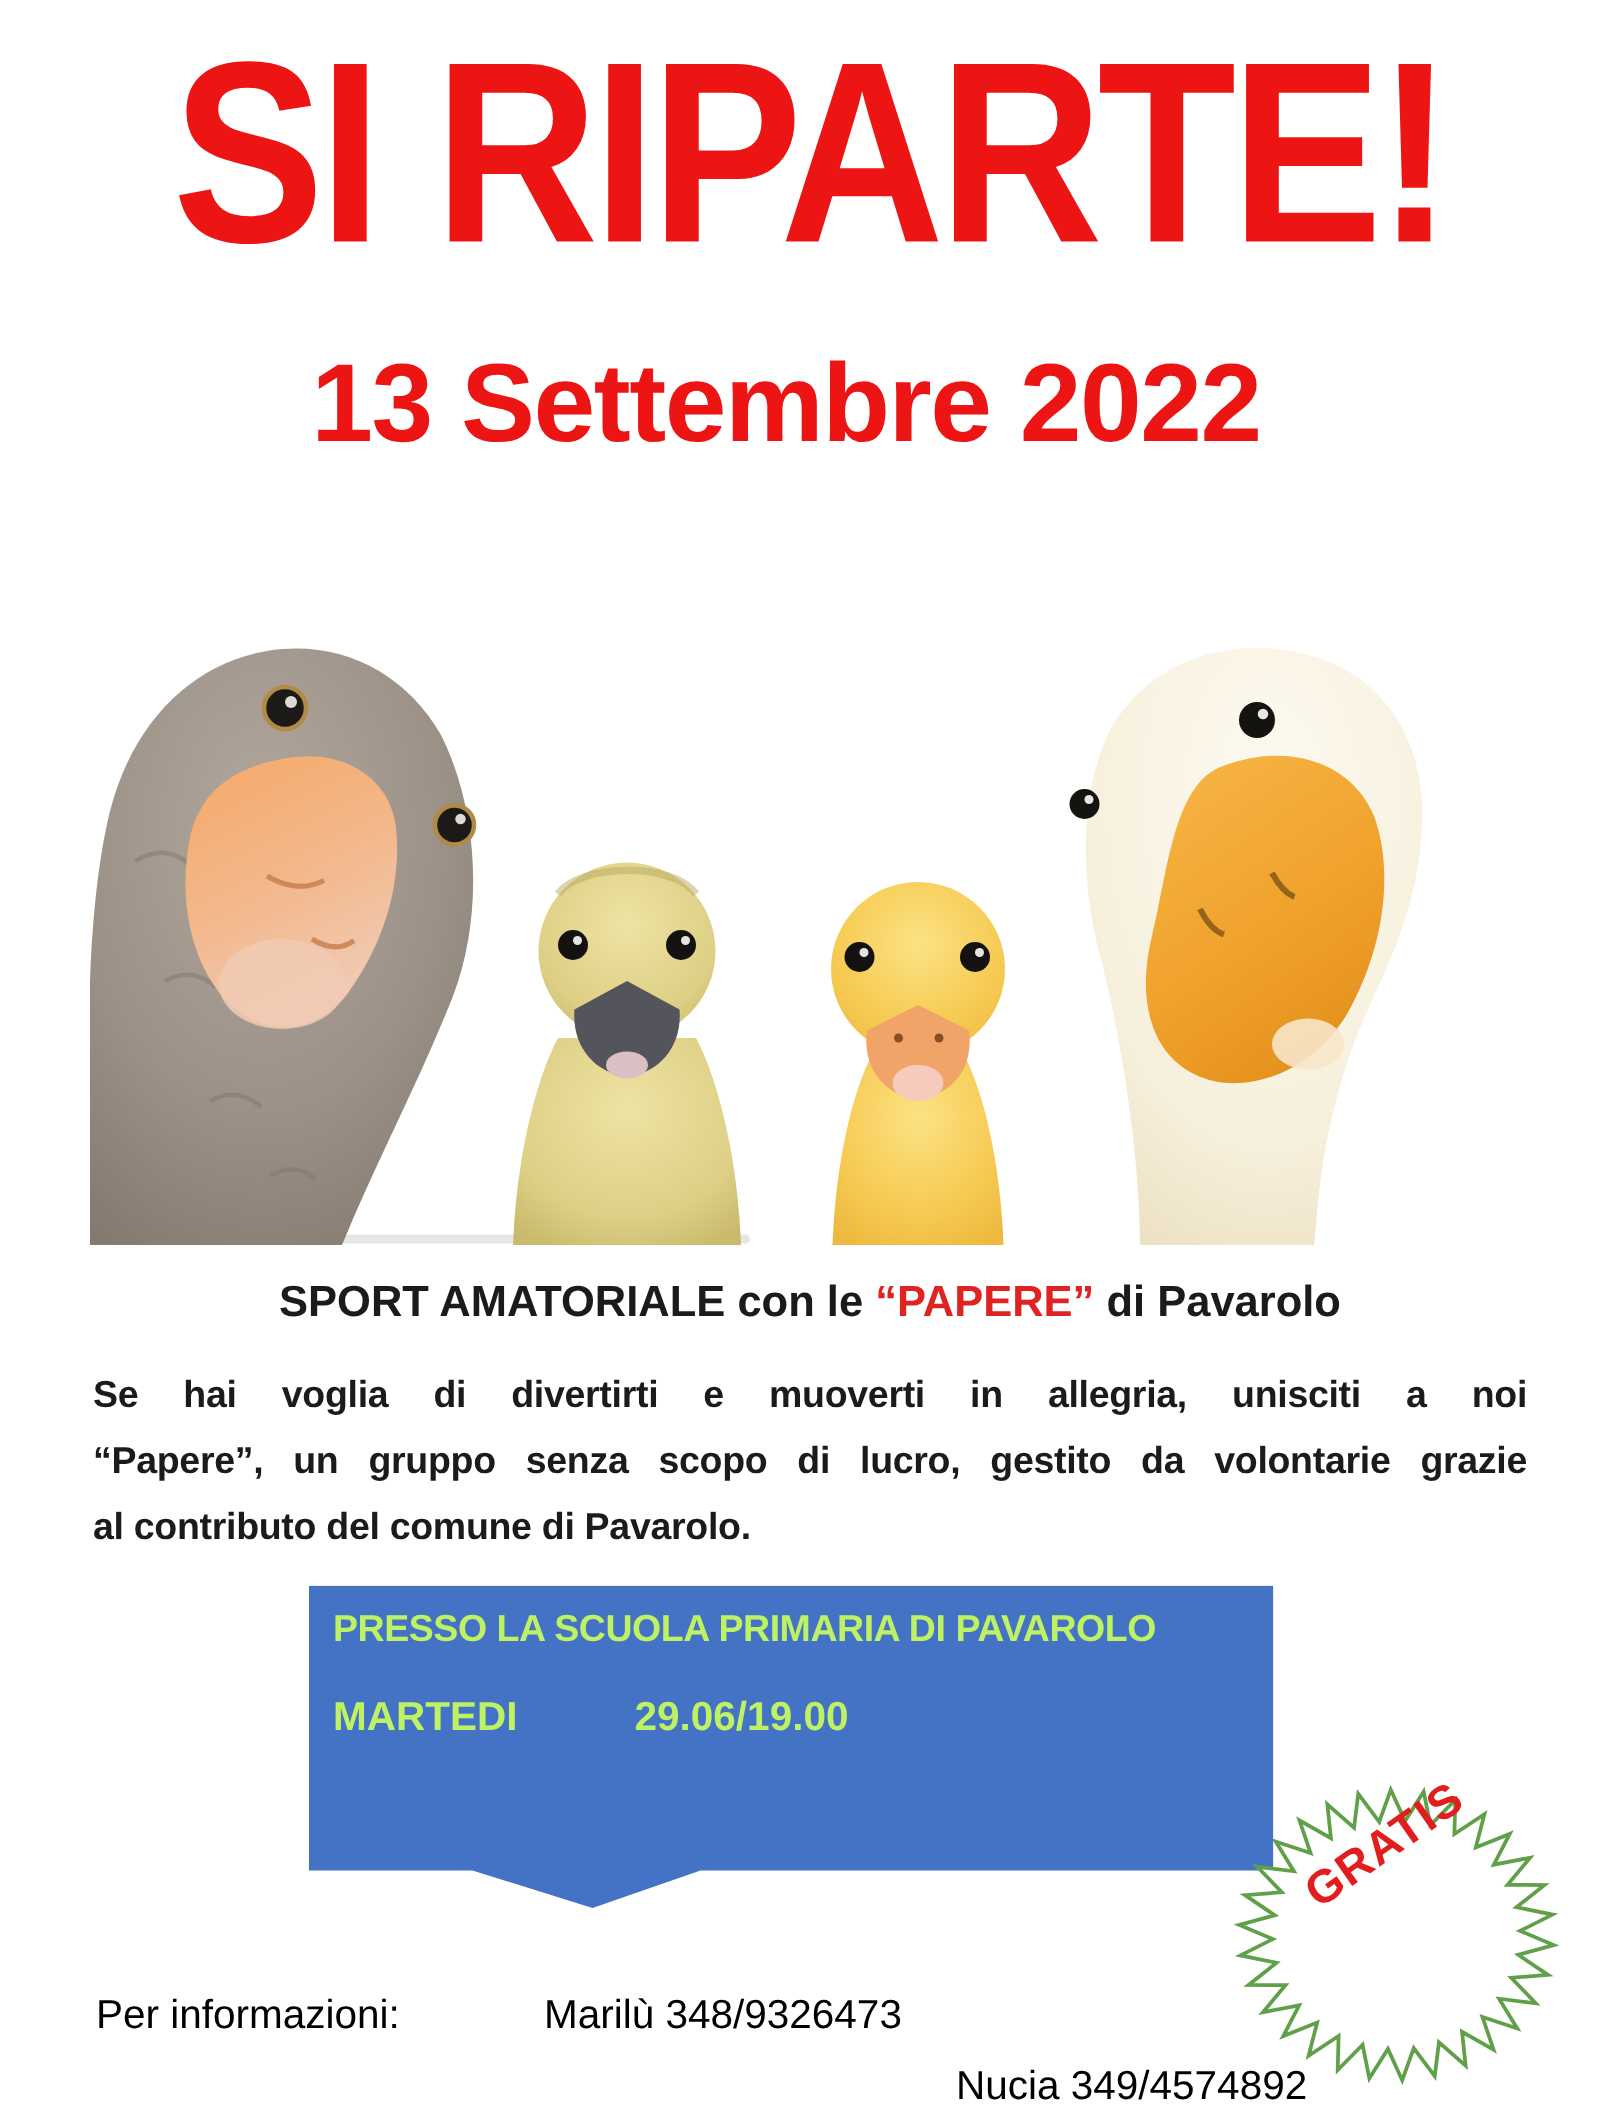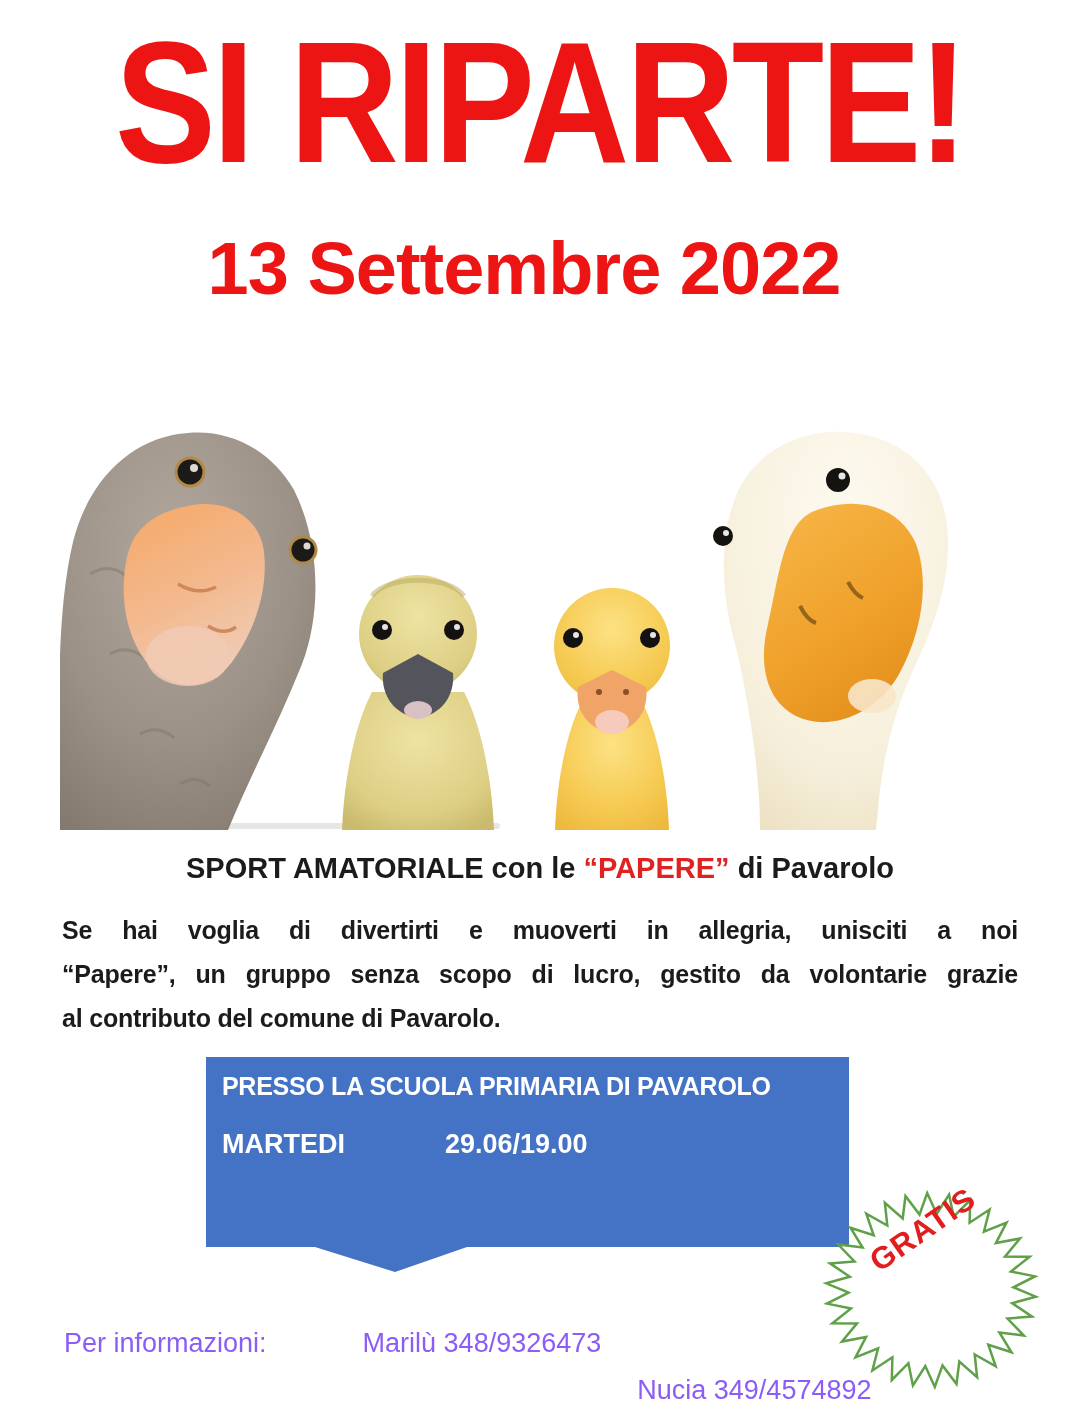--- a/index.html
+++ b/index.html
@@ -73,37 +73,36 @@
   .paragraph .just { text-align: justify; text-align-last: justify; }
   .paragraph .last { text-align: left; }
   .callout {
     position: absolute;
     top: 1057px;
     left: 206px;
     width: 643px;
     height: 215px;
     background: #4472C4;
     clip-path: polygon(0px 0px, 643px 0px, 643px 190px, 261px 190px, 189px 215px, 109px 190px, 0px 190px);
-    color: #ffffff;
+    color: #bef264;
     font-weight: bold;
     box-sizing: border-box;
     padding: 15px 14px 0 16px;
   }
   .callout .heading {
     font-size: 25px;
     letter-spacing: -0.3px;
     margin-bottom: 26px;
     white-space: nowrap;
   }
   .sched-row {
     display: flex;
     font-size: 27px;
     line-height: 34px;
     margin-bottom: 31px;
-    gap: 22px;
   }
   .sched-row .day { width: 201px; }
   .badge-star {
     position: absolute;
     top: 1186px;
     left: 820px;
     width: 222px;
     height: 208px;
     z-index: 4;
   }
@@ -119,21 +118,21 @@
     color: #E21D1D;
     transform: rotate(-35deg);
     transform-origin: 50% 50%;
     z-index: 5;
   }
   .footer {
     position: absolute;
     top: 1328px;
     left: 64px;
     font-size: 27px;
-    color: #8b5cf6;
+    color: #000000;
     display: flex;
     white-space: nowrap;
     text-align: center;
   }
   .footer .c1 { margin-left: 96px; }
   .footer .c2 { margin-left: 36px; margin-top: 47px; }
 </style>
 </head>
 <body>
 

